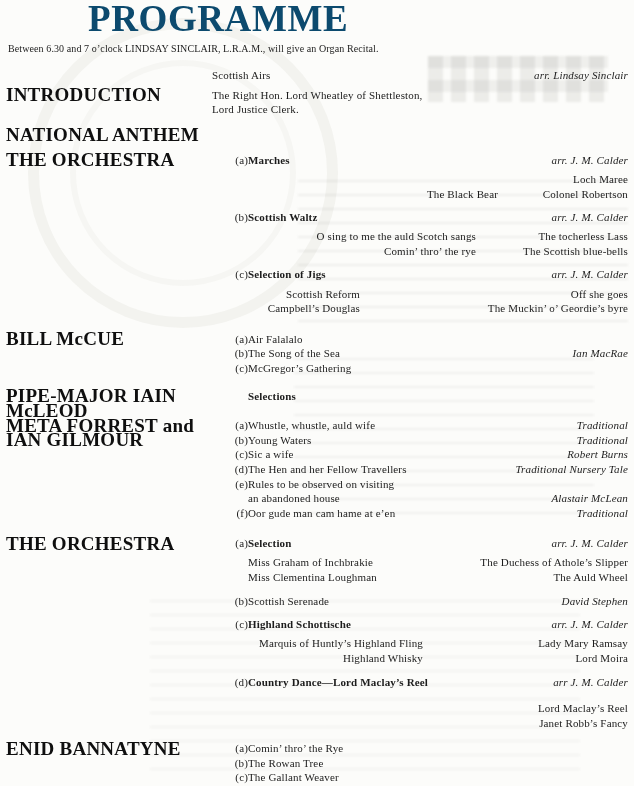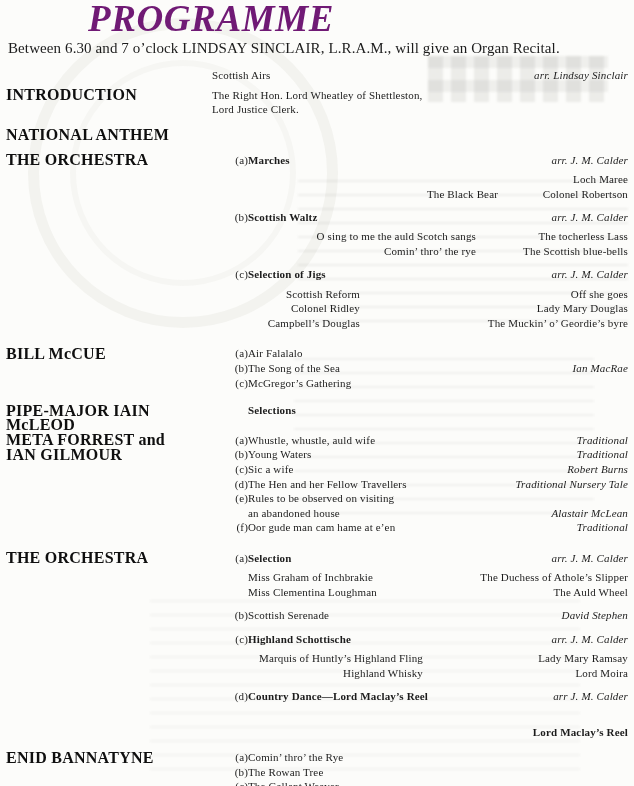--- a/index.html
+++ b/index.html
@@ -31,39 +31,39 @@
     filter:blur(1.2px);
   }
   .bleed-1 { right:6px;  top:180px; width:330px; height:150px; }
   .bleed-2 { right:40px; top:358px; width:300px; height:168px; opacity:.8; }
   .bleed-3 { left:150px; top:600px; width:430px; height:172px; opacity:.7; }
 
   
   .page { position:relative; z-index:1; padding:2px 6px 0 6px; }
 
   .doc-title {
-    margin:0 0 0 82px; color:#701a75;
-    font-size:37px; line-height:33px; font-weight:bold; letter-spacing:0.6px;font-style:italic;
-  }
-  .intro { margin:5px 0 0 2px; font-size:15px; line-height:17px; letter-spacing:0.1px; }
+    margin:0 0 0 82px; color:#0c4a6e;
+    font-size:37px; line-height:33px; font-weight:bold; letter-spacing:0.6px;
+  }
+  .intro { margin:5px 0 0 2px; font-size:10px; line-height:17px; letter-spacing:0.1px; }
 
   #sections { margin-top:0; }
   .section { display:grid; grid-template-columns:206px 1fr; align-items:start; }
   .section:nth-child(1){ margin-top:11px; }
   .section:nth-child(2){ margin-top:5px; }
   .section:nth-child(3){ margin-top:11px; }
   .section:nth-child(4){ margin-top:10px; }
   .section:nth-child(5){ margin-top:16px; }
   .section:nth-child(6){ margin-top:13px; }
   .section:nth-child(7){ }
   .section:nth-child(8){ margin-top:16px; }
   .section:nth-child(9){ margin-top:11px; }
 
   .label-col {
-    font-weight:bold; font-size:16px; line-height:14.6px;
+    font-weight:bold; font-size:19px; line-height:14.6px;
     letter-spacing:0.25px; color:#0f0f0f; padding-top:0.5px;
   }
   .content-col { font-size:11px; line-height:14.6px; letter-spacing:0.15px;text-align:right; }
 
   .item { margin-top:9px; }
   .content-col > .item:first-child { margin-top:0; }
   .content-col.compact .item { margin-top:0; }
 
   .item-line { display:flex; }
   .letter { flex:0 0 36px; }
@@ -72,21 +72,21 @@
   .credit { font-style:italic; margin-left:6px; white-space:nowrap; }
 
   .cont-line { display:flex; justify-content:space-between; padding-left:36px; }
   .cont-line.flush { padding-left:0; }
 
   .pairs { margin-top:4.5px; }
   .prow { display:flex; padding-left:36px; white-space:nowrap; }
   .prow .tl { flex:0 0 auto; }
   .prow .tr { flex:1 1 auto; }
 
-  .singles { margin-top:21px;font-weight:bold; }
+  .singles { margin-top:12px; }
   .srow { padding-left:36px; }
 </style>
 </head>
 <body>
 
 <div class="artifact wm-circle"></div>
 <div class="artifact wm-circle-inner"></div>
 <div class="artifact bleed-title"></div>
 <div class="artifact bleed bleed-1"></div>
 <div class="artifact bleed bleed-2"></div>
@@ -181,24 +181,20 @@
                 <span class="title bold">Selection of Jigs</span>
                 <span class="credit">arr. J. M. Calder</span>
               </span>
             </div>
             <div class="pairs">
               <div class="prow">
                 <span class="tl" style="width: 112px;">Scottish Reform</span>
                 <span class="tr">Off she goes</span>
               </div>
               <div class="prow">
-                <span class="tl" style="width: 112px;">Colonel Ridley</span>
-                <span class="tr">Lady Mary Douglas</span>
-              </div>
-              <div class="prow">
                 <span class="tl" style="width: 112px;">Campbell’s Douglas</span>
                 <span class="tr">The Muckin’ o’ Geordie’s byre</span>
               </div>
             </div>
           </div>
         </div>
       </div>
       <div class="section">
         <div class="label-col">
           <div class="label-line">BILL McCUE</div>
@@ -366,20 +362,21 @@
           <div class="item">
             <div class="item-line">
               <span class="letter">(d)</span>
               <span class="main">
                 <span class="title bold">Country Dance—Lord Maclay’s Reel</span>
                 <span class="credit">arr J. M. Calder</span>
               </span>
             </div>
             <div class="singles">
               <div class="srow">Lord Maclay’s Reel</div>
+              <div class="srow">Janet Robb’s Fancy</div>
             </div>
           </div>
         </div>
       </div>
       <div class="section">
         <div class="label-col">
           <div class="label-line">ENID BANNATYNE</div>
         </div>
         <div class="content-col compact">
           <div class="item">

